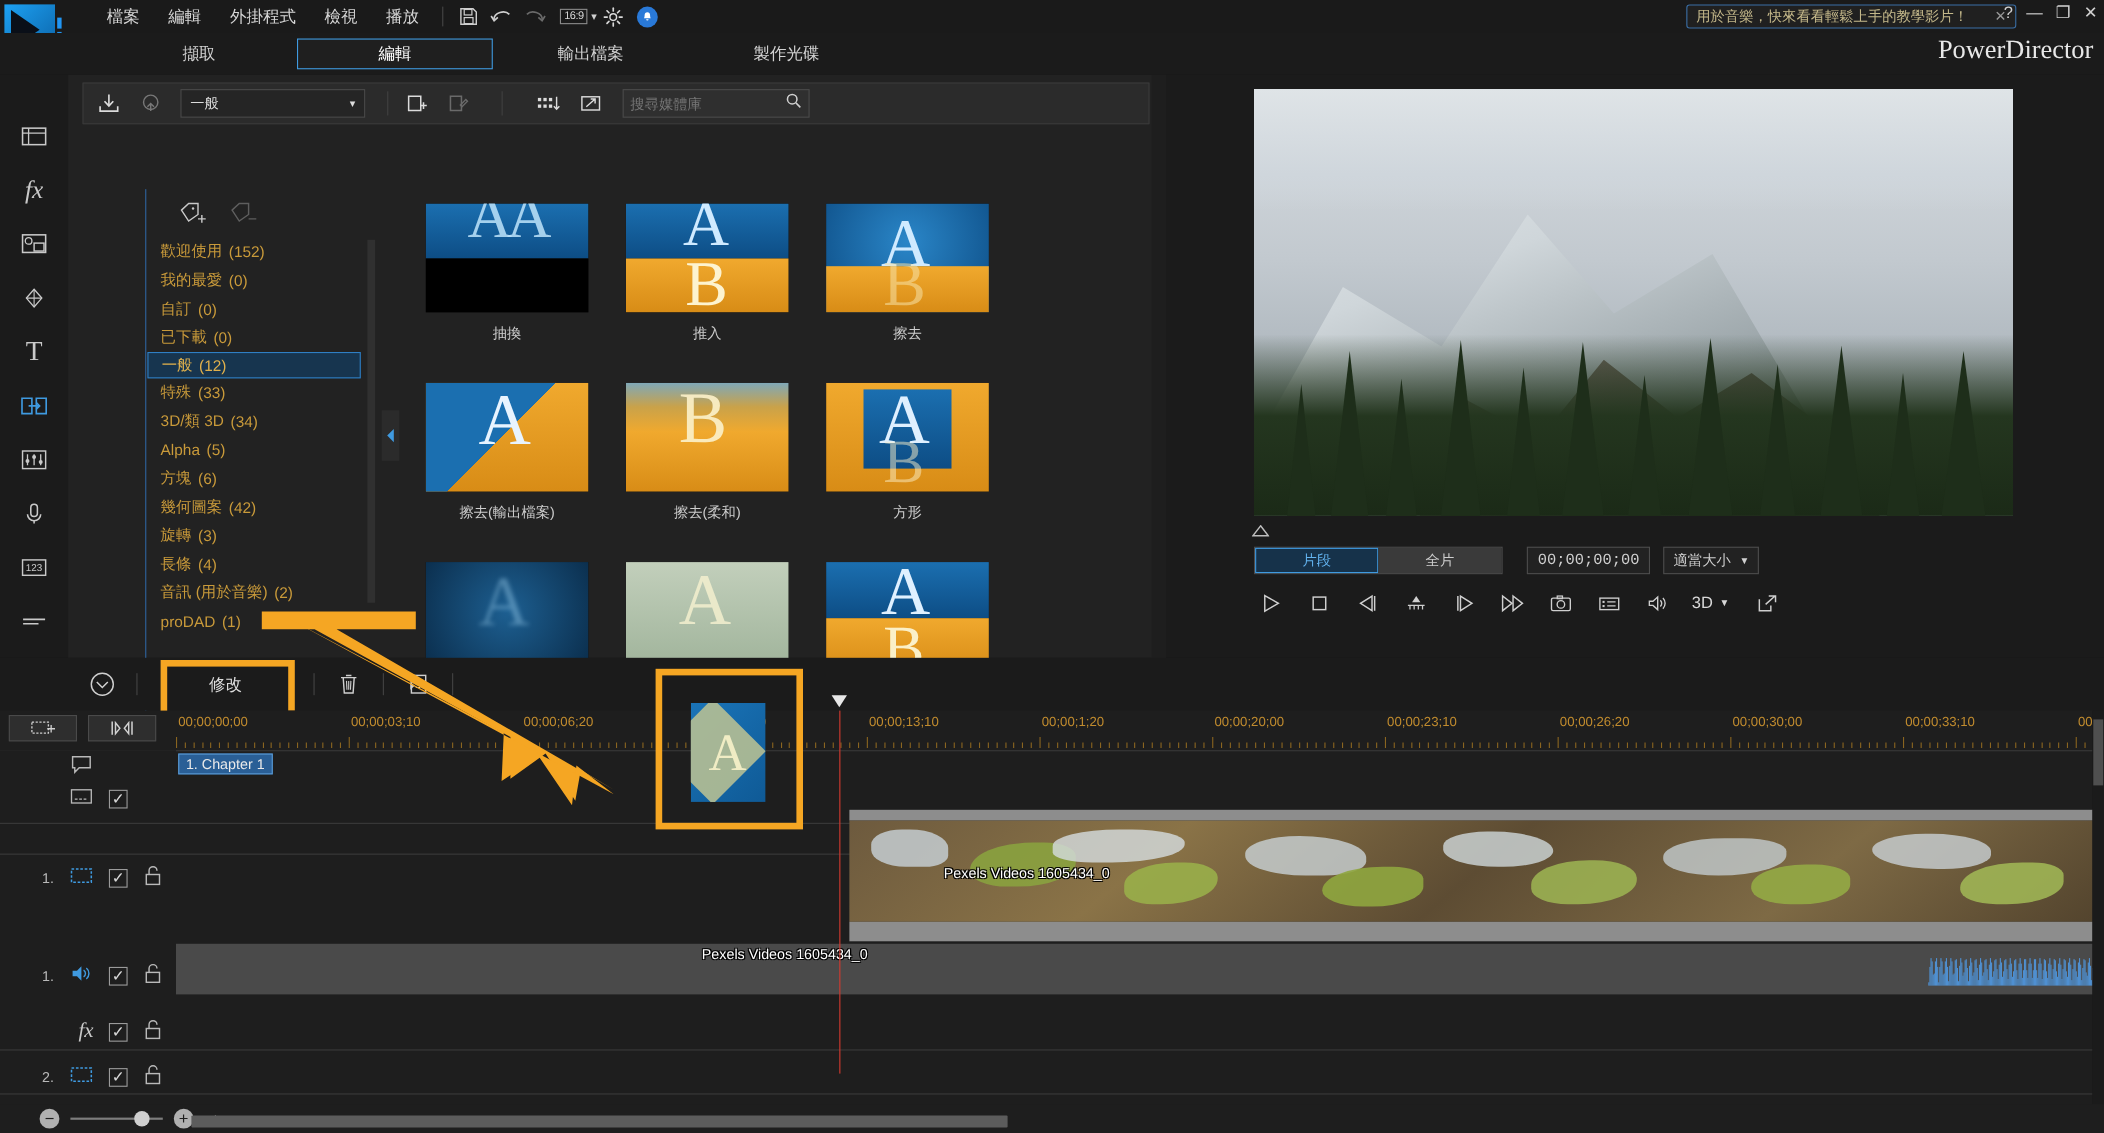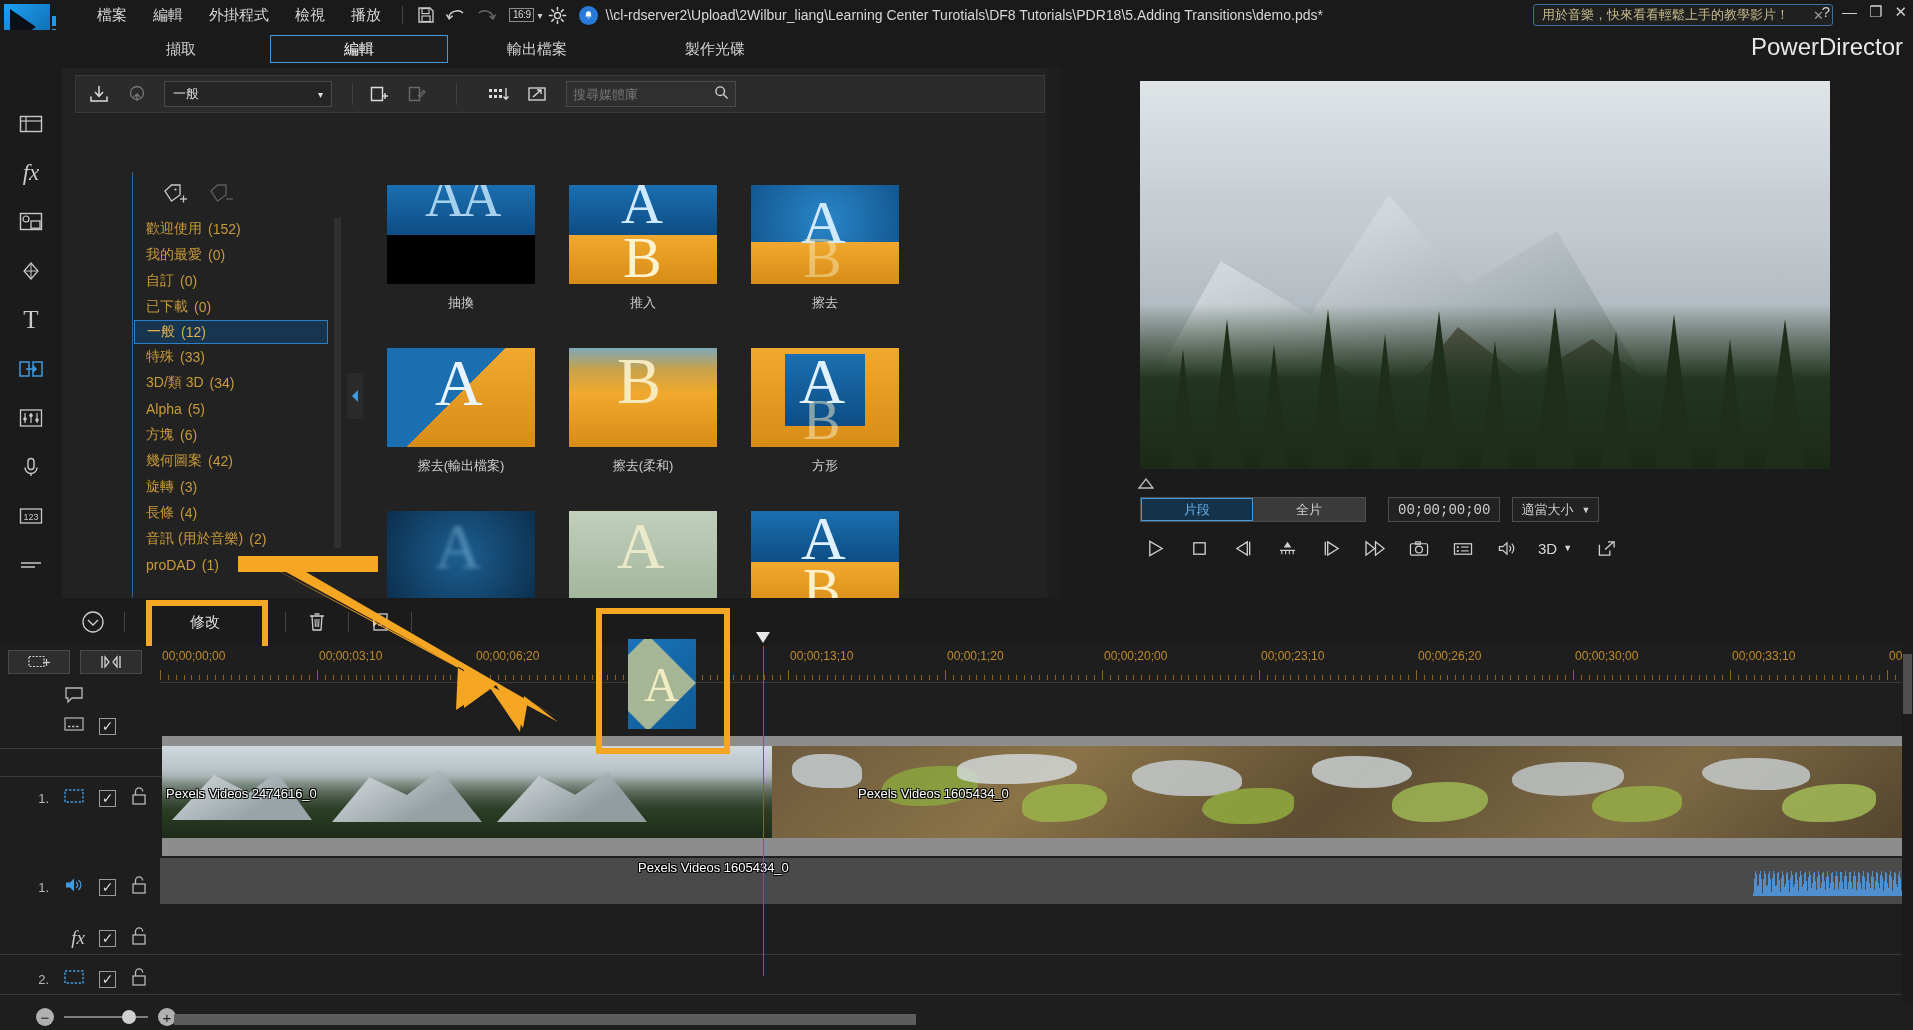--- a/index.html
+++ b/index.html
@@ -61,21 +61,21 @@
     background: #1b1b1b; display: flex; align-items: center;
   }
   .modetabs { display: flex; margin-left: 92px; }
   .modetab {
     width: 178px; height: 28px; display: flex; align-items: center; justify-content: center;
     font-size: 15px; color: #d2d2d2;
   }
   .modetab.active { border: 1px solid #3f9ae0; color: #ffffff; background: #1f1f1f; }
   .brand {
     position: absolute; right: 10px; top: 3px; font-size: 24px; color: #e8e8e8;
-    font-weight: 300; letter-spacing: 0px;
+    font-weight: 300; letter-spacing: 0px; font-family: Liberation Serif, serif;
   }
 
   
   .rail {
     position: absolute; left: 0; top: 68px; width: 62px; height: 530px;
     background: #1b1b1b; display: flex; flex-direction: column; align-items: center;
     padding-top: 40px; gap: 17px;
   }
   .rail-btn {
     width: 42px; height: 32px; display: flex; align-items: center; justify-content: center;
@@ -364,21 +364,20 @@
           </g>
         </svg>
     </div>
     <div class="bell">
       <svg width="11" height="11" viewBox="0 0 12 12">
           <path d="M6 1.3c-1.7 0-2.7 1.2-2.7 2.8 0 2.3-.8 3-.8 3h7s-.8-.7-.8-3c0-1.6-1-2.8-2.7-2.8z" fill="#fff"></path>
           <path d="M4.8 8.2a1.2 1.2 0 0 0 2.4 0z" fill="#fff"></path>
         </svg>
     </div>
 
-    <div class="path-text">\\cl-rdserver2\Upload\2Wilbur_liang\Learning Center Turotials\DF8 Tutorials\PDR18\5.Adding Transitions\demo.pds*</div>
 
     <div class="promo">
       <span class="promo-text">用於音樂，快來看看輕鬆上手的教學影片！</span>
       <span class="promo-x">✕</span>
     </div>
 
     <div class="wincontrols">
       <span>?</span>
       <span>—</span>
       <span>❐</span>
@@ -1206,34 +1205,25 @@
         <span>
           <svg width="18" height="20" viewBox="0 0 18 20">
               <rect x="3" y="9" width="12" height="9" fill="none" stroke="#b9b9b9" stroke-width="1.3"></rect>
               <path d="M5.5 9 L5.5 5.5 a3.6 3.6 0 0 1 7.2 0" fill="none" stroke="#b9b9b9" stroke-width="1.3"></path>
             </svg>
         </span>
       </div>
     </div>
 
     <div class="tracks">
+      <div class="chaprow">
+        <div class="chapmark">1. Chapter 1</div>
+      </div>
 
       <div class="vidtrack">
-        <div class="clip" style="left:2px;width:610px">
-          <div class="clipbar-top"></div>
-          <div style="position:absolute;left:0;top:10px;width:610px;height:92px;background:
-            linear-gradient(180deg,#cfd8dd 0%,#b9c3c8 25%,#7e8a84 55%,#3e4b3a 100%);"></div>
-          <div style="position:absolute;left:0;top:40px;width:610px;height:62px;background:
-            linear-gradient(180deg,rgba(40,58,38,0),#2b3d24 55%,#1d2b18 100%)"></div>
-          <div style="position:absolute;left:10px;top:24px;width:140px;height:60px;background:linear-gradient(150deg,#dde3e6,#9aa4a8 70%);clip-path:polygon(0 100%,30% 25%,55% 55%,75% 20%,100% 100%)"></div>
-          <div style="position:absolute;left:170px;top:22px;width:150px;height:64px;background:linear-gradient(150deg,#e3e8ea,#97a1a5 70%);clip-path:polygon(0 100%,25% 30%,50% 58%,72% 18%,100% 100%)"></div>
-          <div style="position:absolute;left:335px;top:24px;width:150px;height:62px;background:linear-gradient(150deg,#dfe5e8,#939da1 70%);clip-path:polygon(0 100%,28% 26%,52% 56%,74% 20%,100% 100%)"></div>
-          <div class="clipbar-bot"></div>
-          <span class="clipname" style="left:4px">Pexels Videos 2474616_0</span>
-        </div>
 
         <div class="clip" style="left:612px;width:1140px">
           <div class="clipbar-top"></div>
           <div style="position:absolute;left:0;top:10px;width:1140px;height:92px;background:
             linear-gradient(140deg,#6d5a3e 0%,#8a7347 25%,#5d4c33 50%,#7e6a45 75%,#52432d 100%);"></div>
           <div style="position:absolute;left:20px;top:18px;width:70px;height:34px;background:#c4cdd1;border-radius:40% 50% 30% 45%;opacity:.85"></div>
           <div style="position:absolute;left:110px;top:30px;width:96px;height:40px;background:#8aa23f;border-radius:60% 30% 55% 35%;opacity:.9"></div>
           <div style="position:absolute;left:185px;top:18px;width:120px;height:30px;background:#d6dde0;border-radius:50% 40% 55% 30%;opacity:.8"></div>
           <div style="position:absolute;left:250px;top:48px;width:85px;height:38px;background:#9ab04a;border-radius:55% 35% 60% 30%;opacity:.88"></div>
           <div style="position:absolute;left:360px;top:24px;width:110px;height:36px;background:#c9d2d6;border-radius:45% 55% 35% 50%;opacity:.8"></div>

